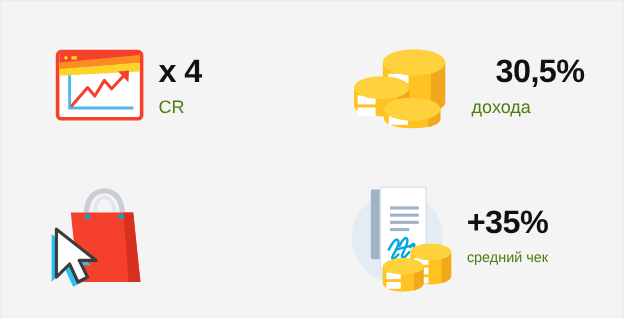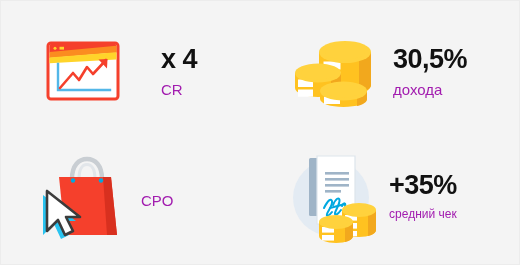--- a/index.html
+++ b/index.html
@@ -54,34 +54,34 @@
     font-family: "Liberation Sans", sans-serif;
     font-weight: bold;
     color: #111111;
     letter-spacing: -0.5px;
     line-height: 1;
     white-space: nowrap;
   }
   .metric-label {
     font-family: "Liberation Sans", sans-serif;
     font-weight: normal;
-    color: #a21caf;
+    color: #4d7c0f;
     line-height: 1;
     white-space: nowrap;
   }
 
   
   .card-cr  .icon-slot { width: 78px; height: 62px; margin-left: 22px; }
-  .card-cr  .text-slot { margin-left: 38px; }
+  .card-cr  .text-slot { margin-left: 9px; }
   .card-cr  .metric-value { font-size: 27px; }
   .card-cr  .metric-label { font-size: 15px; margin-top: 9px; }
 
   .card-rev .icon-slot { width: 84px; height: 72px; margin-left: 10px; }
   .card-rev .text-slot { margin-left: 16px; }
-  .card-rev .metric-value { font-size: 27px; }
+  .card-rev .metric-value { font-size: 27px; margin-left: 20px; }
   .card-rev .metric-label { font-size: 15px; margin-top: 9px; }
 
   .card-cpo .icon-slot { width: 94px; height: 94px; margin-left: 12px; }
   .card-cpo .text-slot { margin-left: 12px; }
   .card-cpo .metric-value { font-size: 27px; }
   .card-cpo .metric-label { font-size: 15px; margin-top: 9px; }
 
   .card-chk .icon-slot { width: 92px; height: 96px; margin-left: 4px; }
   .card-chk .text-slot { margin-left: 10px; text-align: center; }
   .card-chk .metric-value { font-size: 27px; }
@@ -177,21 +177,20 @@
 
         <circle cx="38" cy="31.5" r="2.2" fill="#00a8e0"></circle>
         <circle cx="66" cy="31.5" r="2.2" fill="#00a8e0"></circle>
 
         <path d="M8 46 L8 86 L19 75 L26 90 L34 86 L27 72 L41 72 Z" fill="#29c3f0"></path>
 
         <path d="M12 42 L12 82 L23 71 L30 86 L38 82 L31 68 L45 68 Z" fill="#ffffff" stroke="#3c3c3c" stroke-width="2.6" stroke-linejoin="round"></path>
       </svg>
     </div>
     <div class="text-slot">
-      <div class="metric-label">CPO</div>
     </div>
   </div>
 
   <div class="metric-card card-chk">
     <div class="icon-slot">
       <svg width="92" height="96" viewBox="0 0 92 96" xmlns="http://www.w3.org/2000/svg">
 
         <circle cx="44" cy="50" r="38" fill="#e3ebf3"></circle>
 
         <rect x="22" y="10" width="13" height="58" rx="1.5" fill="#9fb4c7"></rect>

